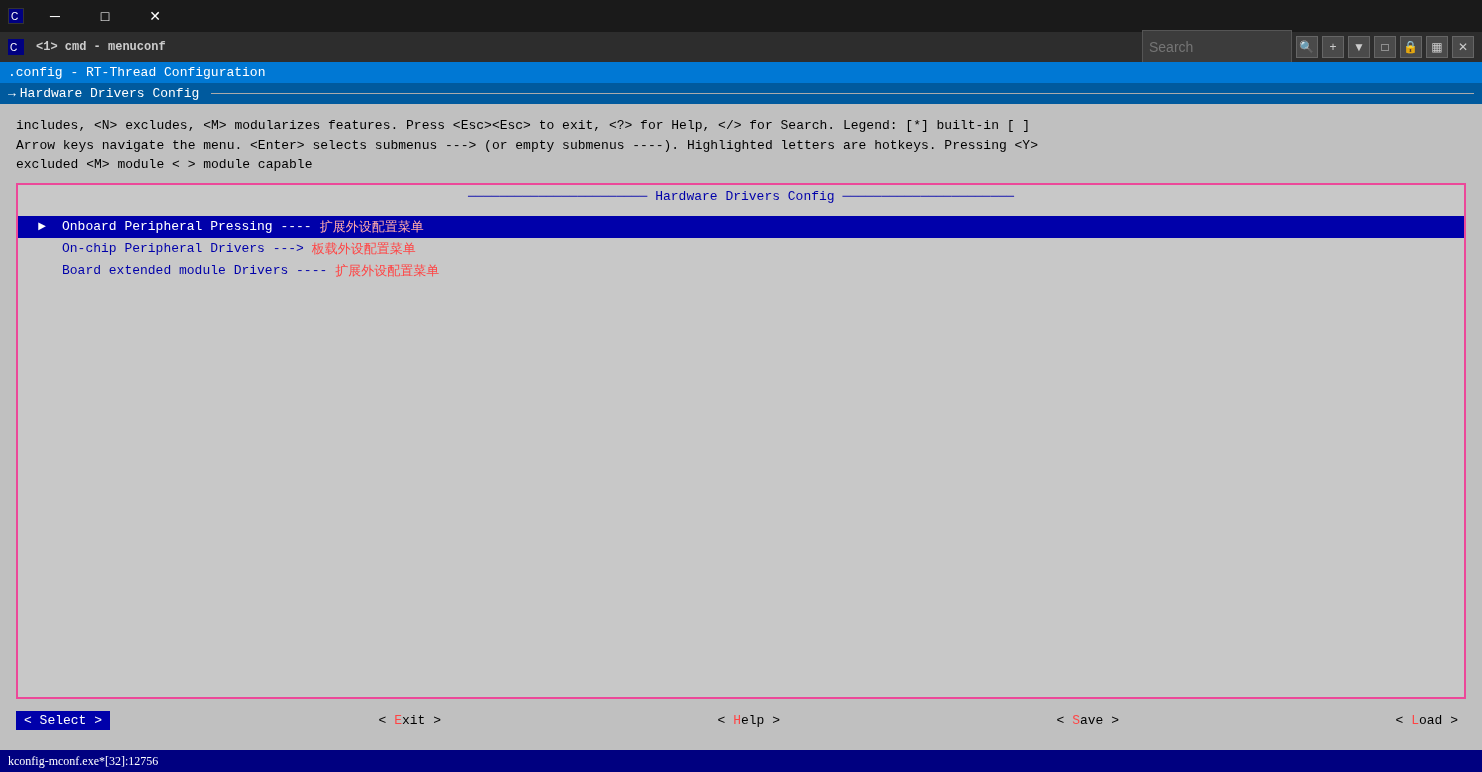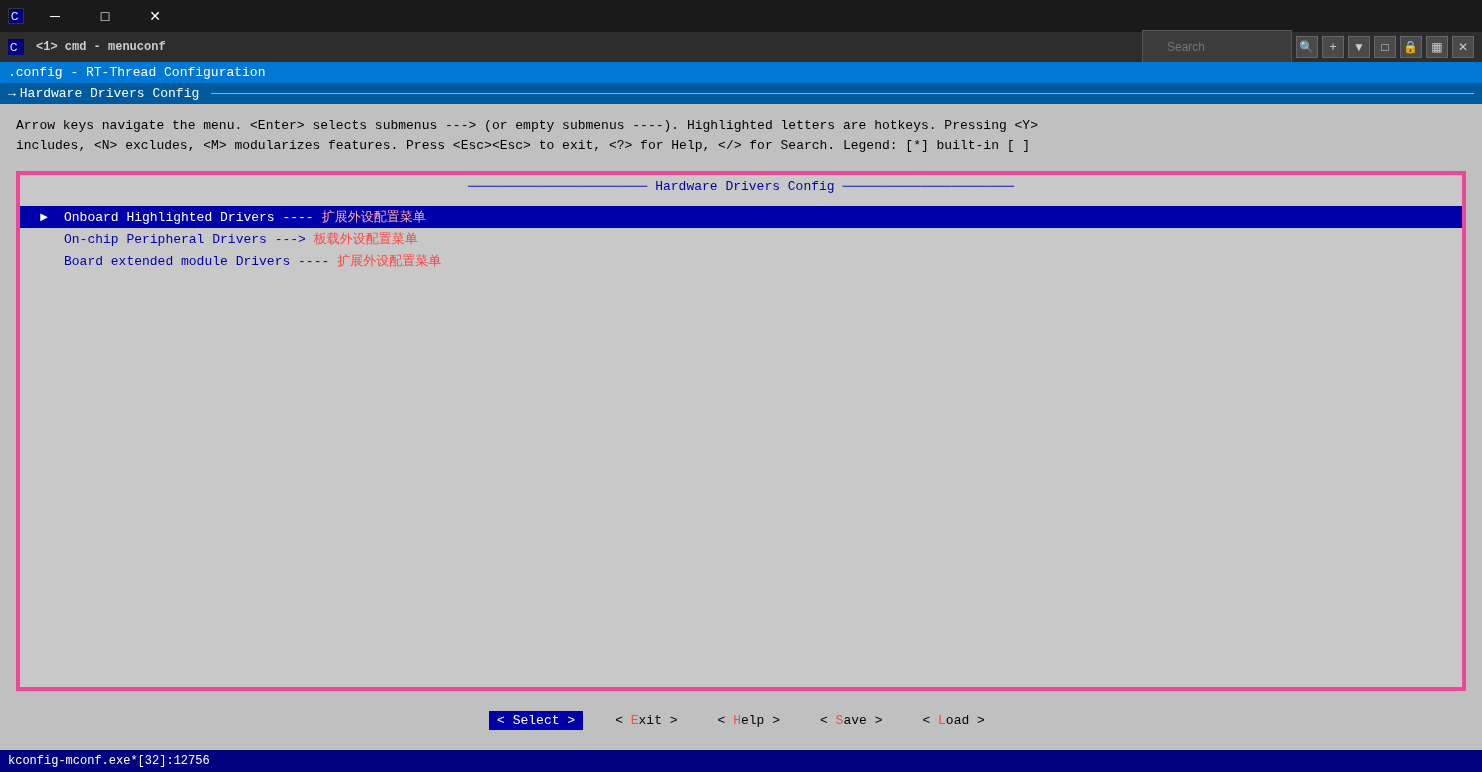--- a/index.html
+++ b/index.html
@@ -79,22 +79,22 @@
     #tab-toolbar {
       margin-left: auto;
       display: flex;
       align-items: center;
       gap: 4px;
     }
     #search-box {
       background: #3c3c3c;
       border: 1px solid #555;
       color: #ccc;
-      font-size: 12px;
-      padding: 2px 24px;
+      font-size: 14px;
+      padding: 2px 6px;
       width: 150px;
       height: 34px;
     }
     .toolbar-btn {
       width: 22px;
       height: 22px;
       background: #4a4a4a;
       border: 1px solid #666;
       color: #ccc;
       font-size: 12px;
@@ -156,24 +156,24 @@
     #help-text {
       color: #000;
       font-size: 13px;
       line-height: 1.5;
       padding: 4px 8px 8px 8px;
       font-family: 'Courier New', Courier, monospace;
     }
 
     
     #hw-config-box {
-      border: 4px solid #ec4899;
+      border: 2px solid #ec4899;
       background: #c8c8c8;
       flex: 1;
-      margin: 8px 8px;
+      margin: 0 8px;
       display: flex;
       flex-direction: column;
       position: relative;
       min-height: 380px;
     }
 
     #hw-config-title {
       text-align: center;
       color: #0000aa;
       font-size: 13px;
@@ -216,21 +216,21 @@
     }
 
     .menu-item-comment.selected {
       color: #ffaaaa;
     }
 
     
     #bottom-buttons {
       padding: 12px 8px;
       display: flex;
-      justify-content: center;
+      justify-content: space-between;
       gap: 24px;
       background: #c0c0c0;
     }
 
     .bottom-btn {
       font-family: 'Courier New', Courier, monospace;
       font-size: 13px;
       padding: 2px 8px;
       cursor: pointer;
       border: none;
@@ -250,21 +250,21 @@
     
     #status-bar {
       background: #000080;
       color: #fff;
       font-size: 12px;
       padding: 2px 8px;
       display: flex;
       align-items: center;
       gap: 16px;
       flex-shrink: 0;
-      font-family: Liberation Mono, monospace;
+      font-family: Liberation Serif, serif;
       height: 22px;
     }
 
     #status-filename {
       flex: 0 0 auto;
     }
 
     #status-right {
       margin-left: auto;
       display: flex;
@@ -318,33 +318,34 @@
     <span>→</span>
     <span>Hardware Drivers Config</span>
     <span style="flex:1; border-top: 1px solid #aaa; margin-left: 8px;"></span>
   </div>
 
   <div id="terminal-area">
 
     <div id="menuconfig-window">
 
       <div id="help-text">
+        <div>includes, &lt;N&gt; excludes, &lt;M&gt; modularizes features.  Press &lt;Esc&gt;&lt;Esc&gt; to exit, &lt;?&gt; for Help, &lt;/&gt; for Search.  Legend: [*] built-in  [ ]</div>
         <div>Arrow keys navigate the menu.  &lt;Enter&gt; selects submenus ---&gt;  (or empty submenus ----).  Highlighted letters are hotkeys.  Pressing &lt;Y&gt;</div>
-        <div>includes, &lt;N&gt; excludes, &lt;M&gt; modularizes features.  Press &lt;Esc&gt;&lt;Esc&gt; to exit, &lt;?&gt; for Help, &lt;/&gt; for Search.  Legend: [*] built-in  [ ]</div>
+        <div>excluded  &lt;M&gt; module  &lt; &gt; module capable</div>
       </div>
 
       <div id="hw-config-box">
         <div id="hw-config-title">
           ─────────────────────── <span>Hardware Drivers Config</span> ──────────────────────
         </div>
 
         <div id="menu-items">
         <div class="menu-item selected">
               <span class="menu-item-text" style="width: 16px; display: inline-block;">►</span>
-              <span class="menu-item-text">Onboard Highlighted Drivers  ----</span>
+              <span class="menu-item-text">Onboard Peripheral Pressing  ----</span>
               <span class="menu-item-comment selected">  扩展外设配置菜单</span>
             </div>
             <div class="menu-item normal">
               <span class="menu-item-text" style="width: 16px; display: inline-block;"> </span>
               <span class="menu-item-text">On-chip Peripheral Drivers  ---&gt;</span>
               <span class="menu-item-comment">  板载外设配置菜单</span>
             </div>
             <div class="menu-item normal">
               <span class="menu-item-text" style="width: 16px; display: inline-block;"> </span>
               <span class="menu-item-text">Board extended module Drivers  ----</span>

